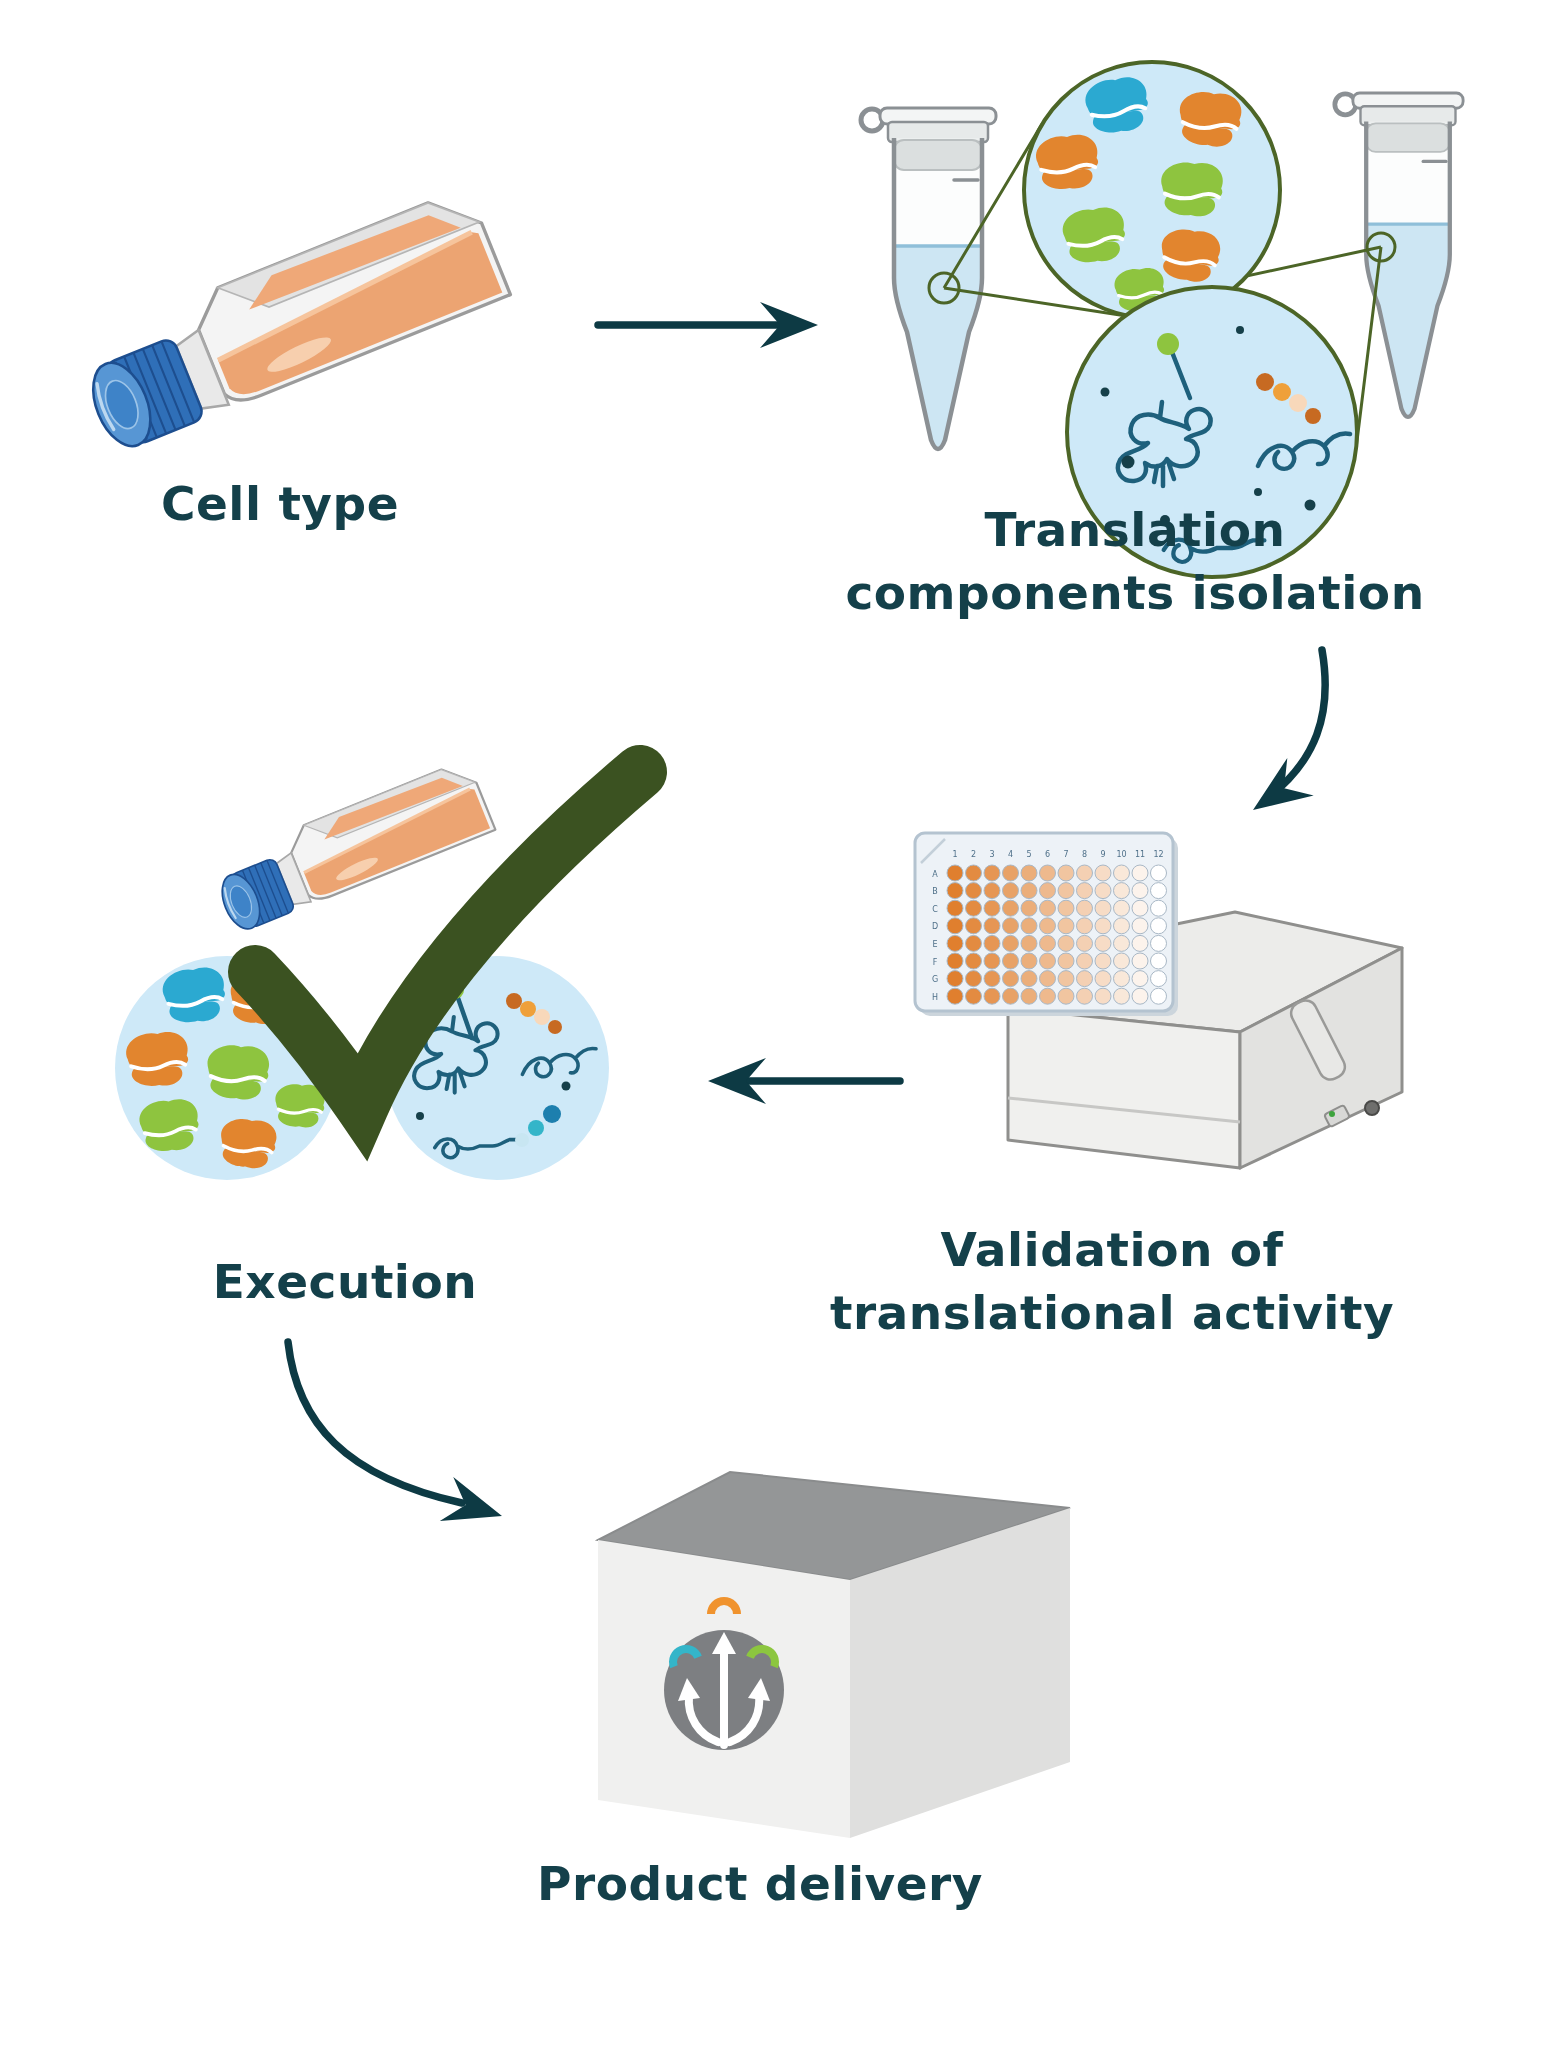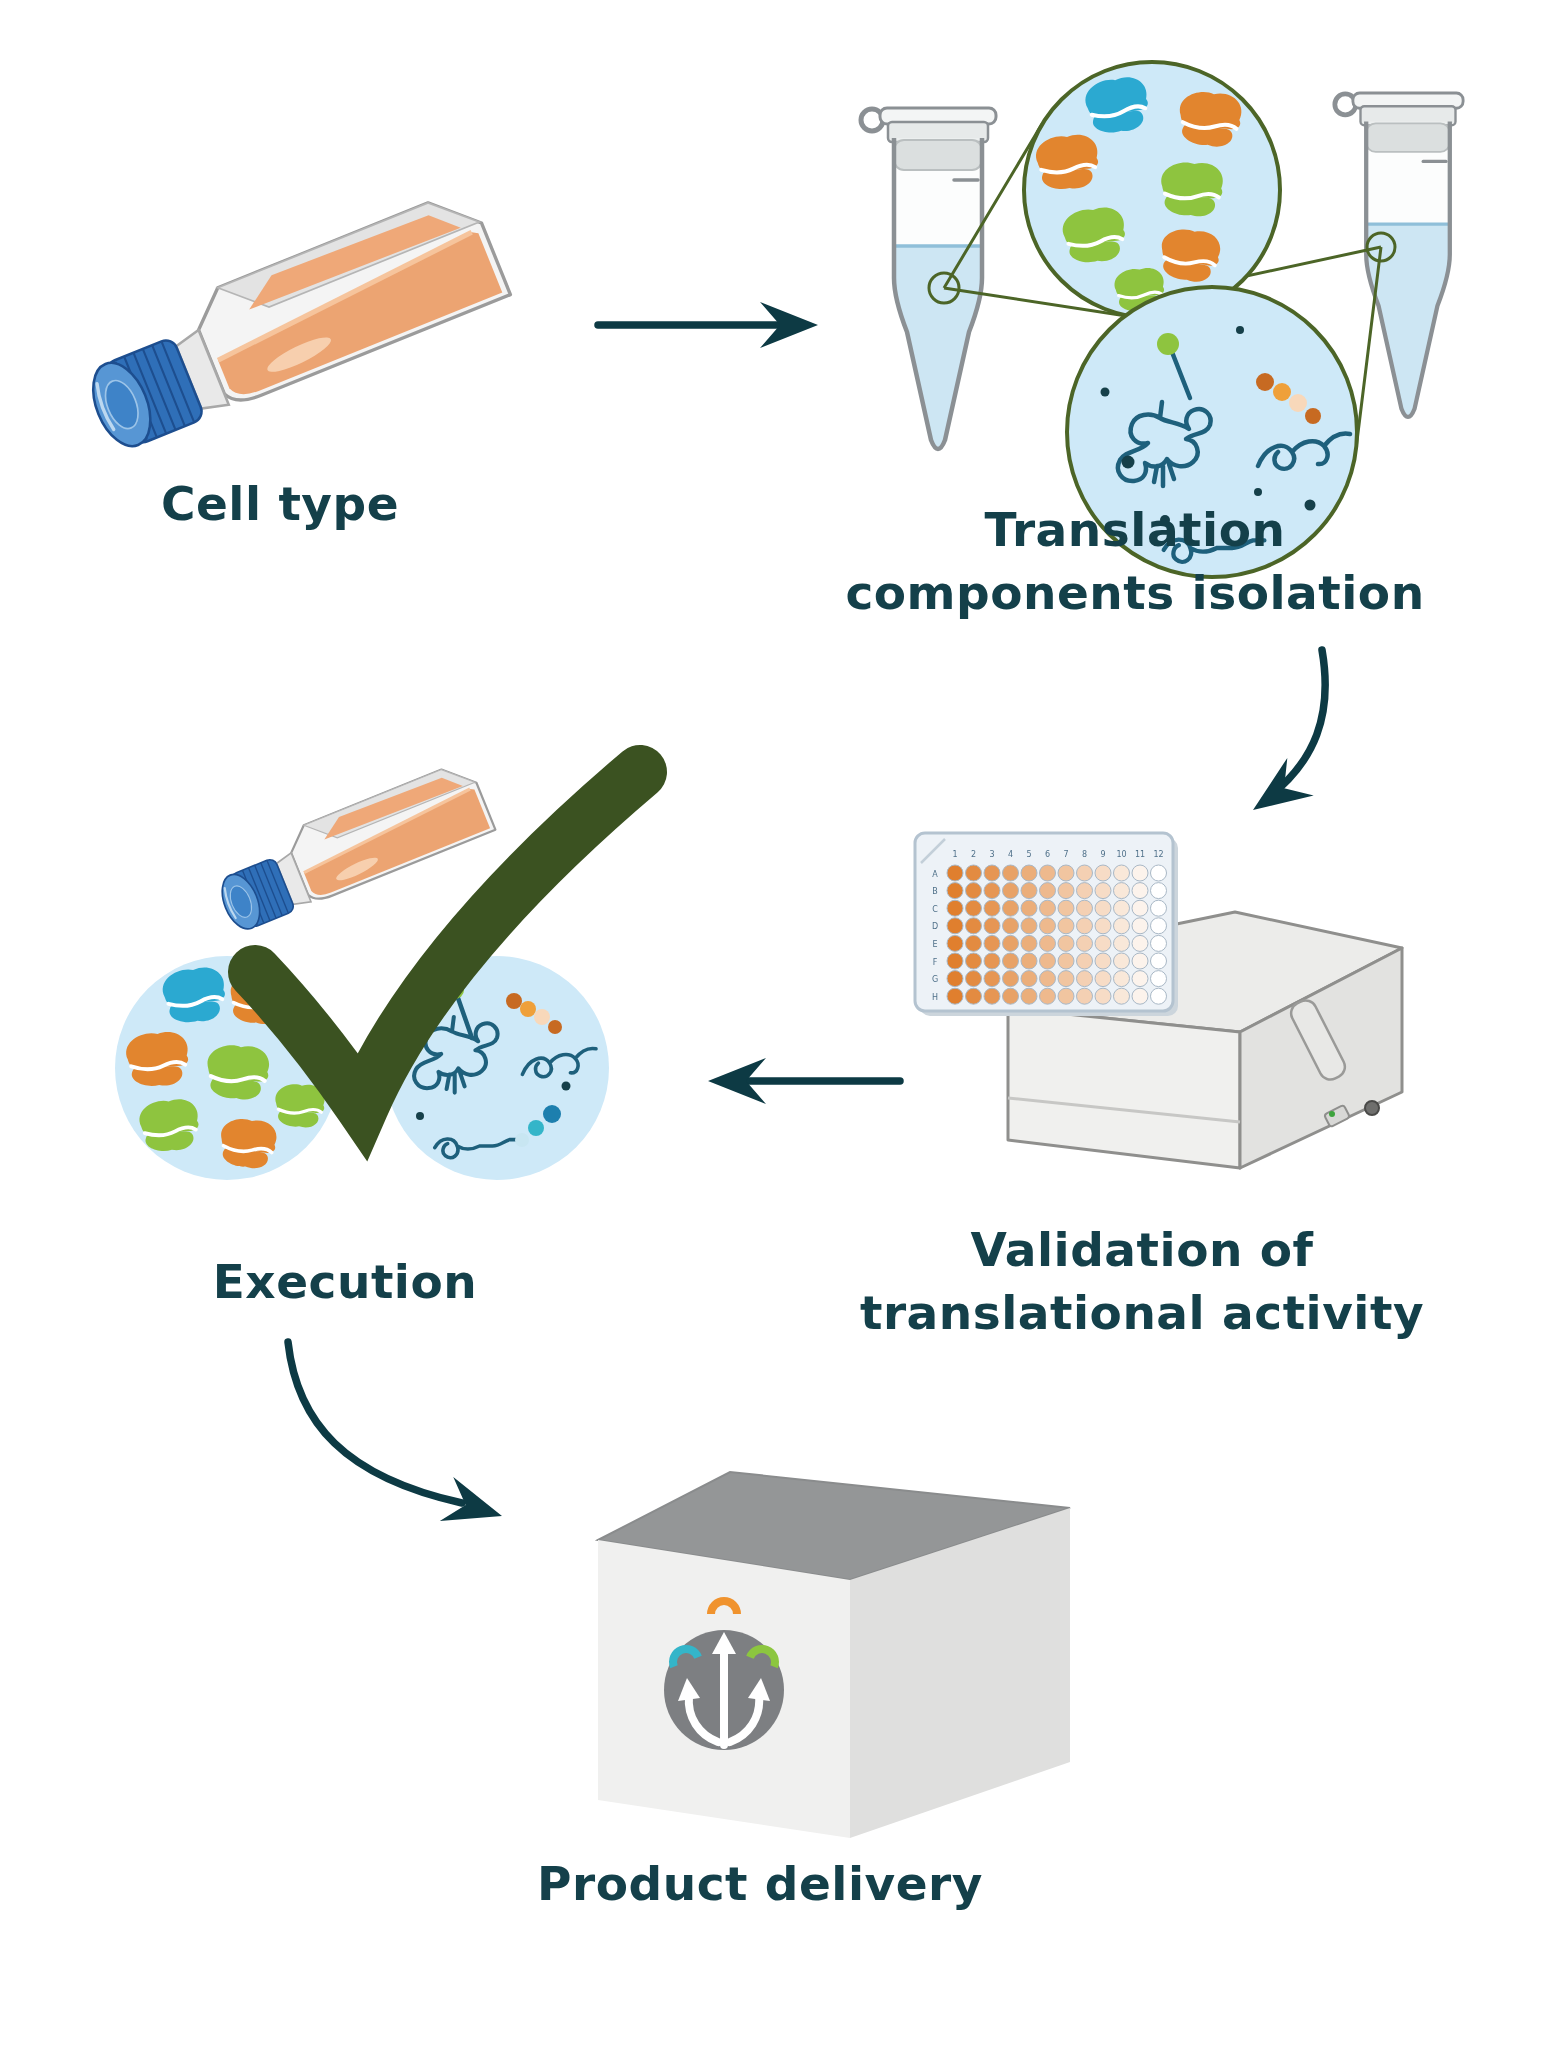--- a/index.html
+++ b/index.html
@@ -321,21 +321,21 @@
 
 <div class="label" style="left:40px;top:472px;width:480px">
   <span class="ln">Cell type</span>
 </div>
 
 <div class="label" style="left:810px;top:498px;width:650px">
   <span class="ln">Translation</span>
   <span class="ln">components isolation</span>
 </div>
 
-<div class="label" style="left:832px;top:1218px;width:620px">
+<div class="label" style="left:802px;top:1218px;width:620px">
   <span class="ln">Validation of</span>
   <span class="ln">translational activity</span>
 </div>
 
 <div class="label" style="left:120px;top:1250px;width:450px">
   <span class="ln">Execution</span>
 </div>
 
 <div class="label" style="left:400px;top:1852px;width:720px">
   <span class="ln">Product delivery</span>

